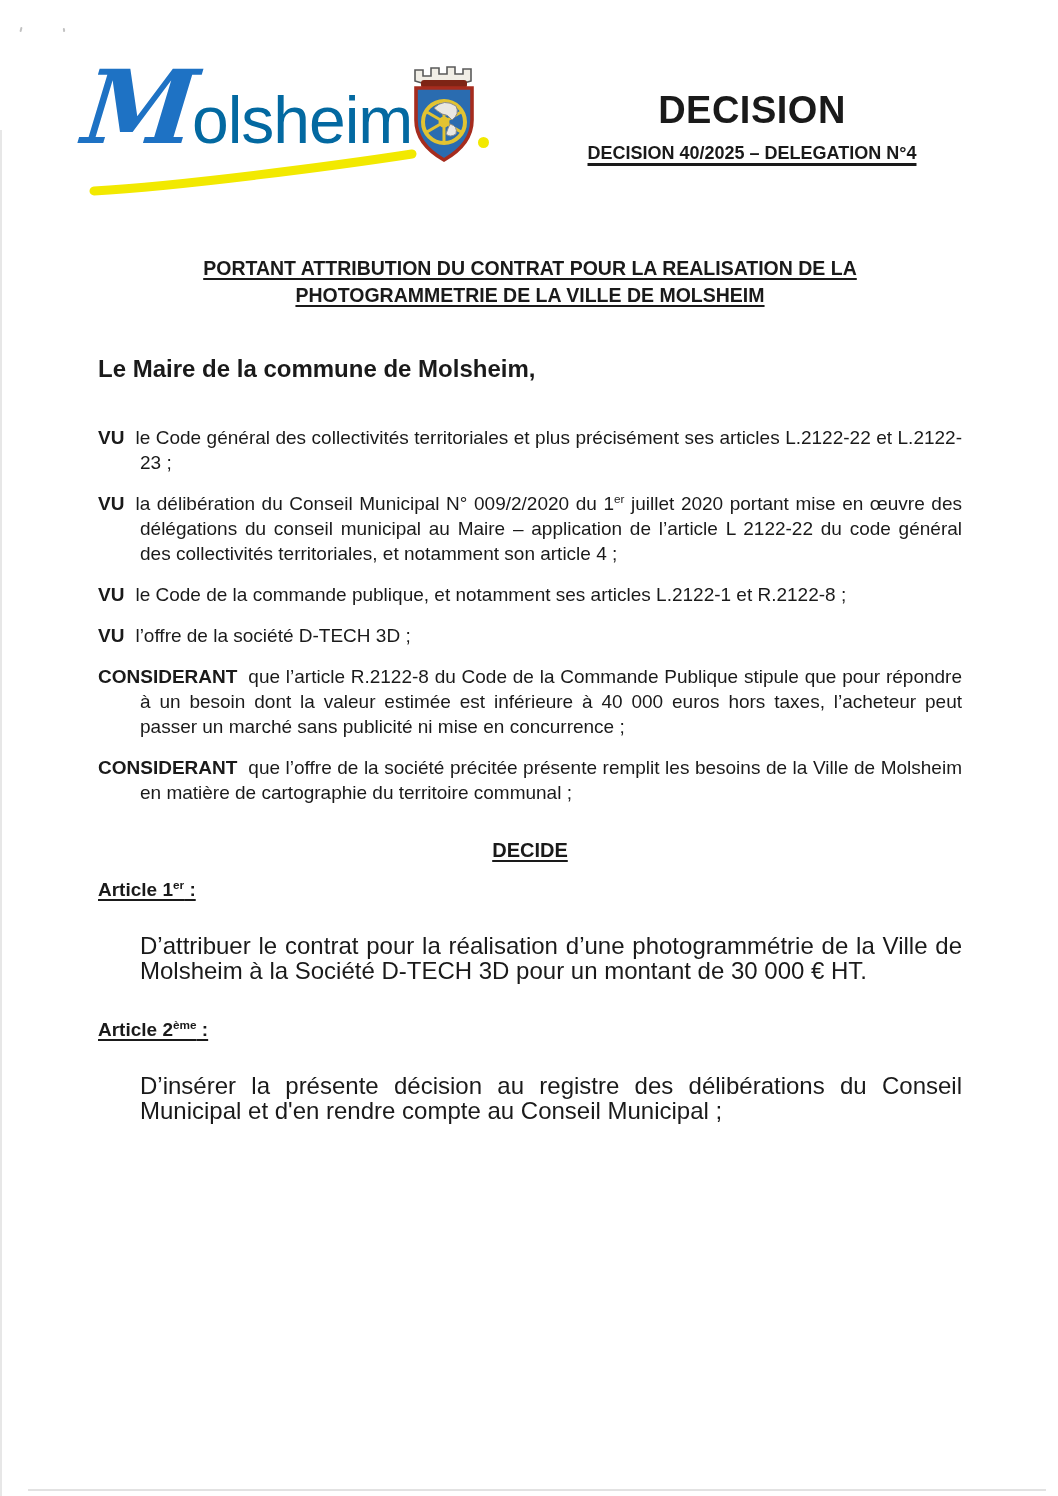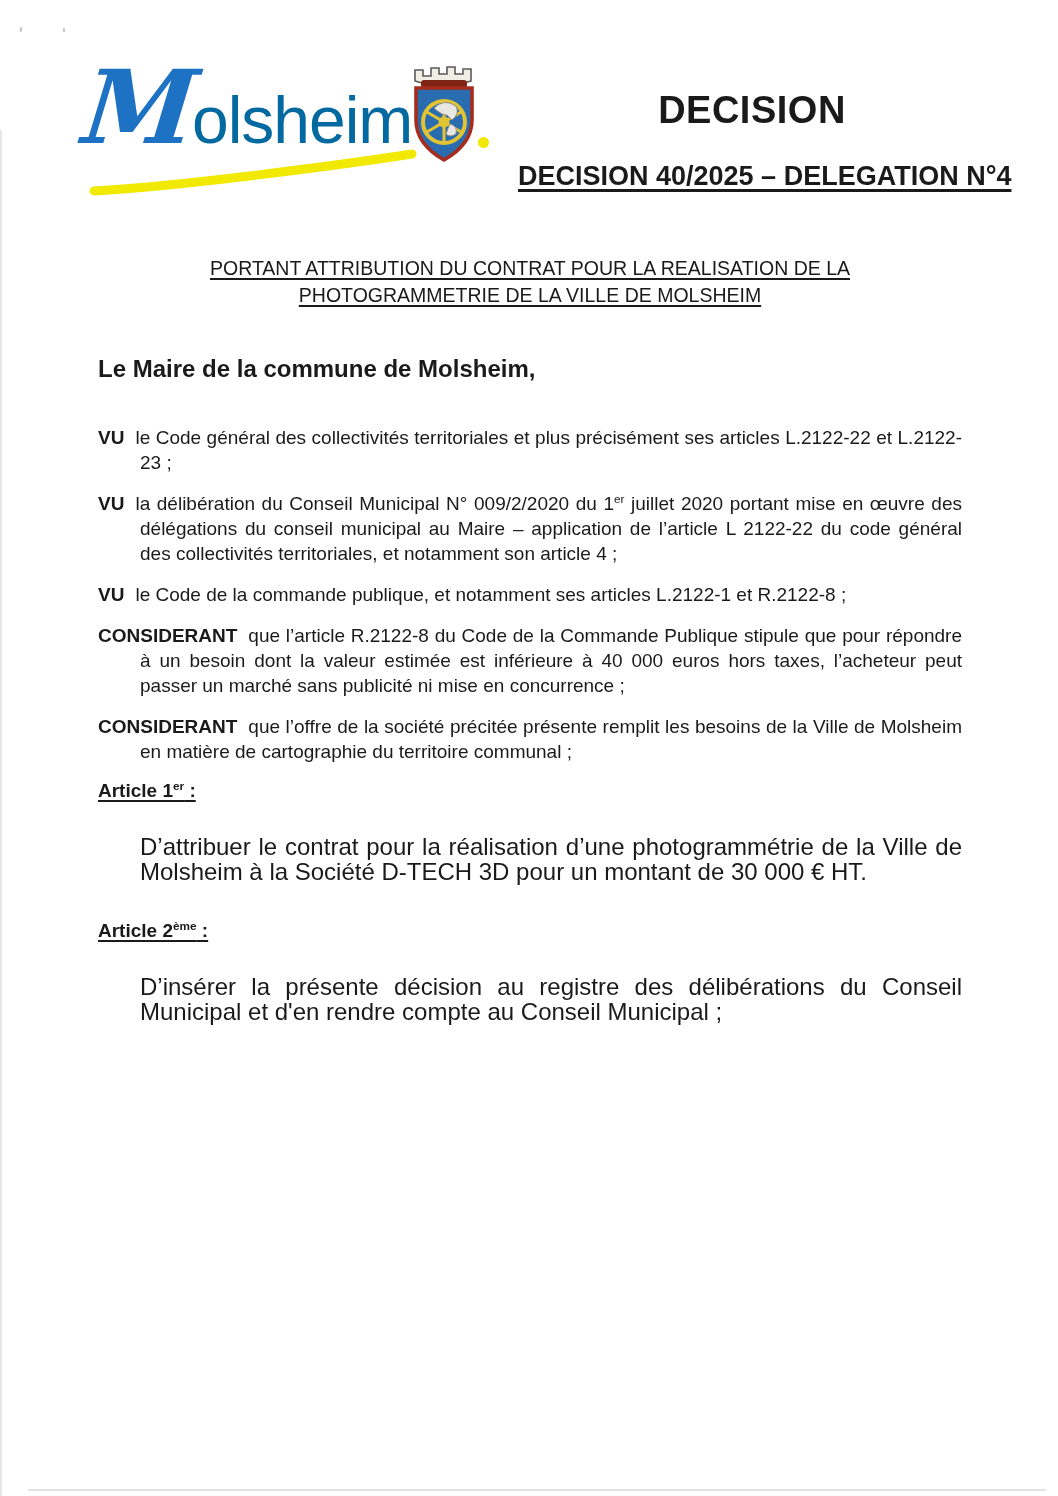--- a/index.html
+++ b/index.html
@@ -30,48 +30,48 @@
   .logo-rest{
     font-size:66px;line-height:1;
     letter-spacing:-1px;color:#0369a1;
   }
   .crest{position:absolute;left:408px;top:64px;}
   .swoosh{position:absolute;left:88px;top:144px;}
   .logo-dot{position:absolute;left:478px;top:137px;width:11px;height:11px;border-radius:50%;background:#f2e900;}
   .header-right{position:absolute;left:518px;top:80px;width:468px;text-align:center;}
   .doc-type{font-size:38px;font-weight:bold;letter-spacing:.5px;margin:9px;}
   .doc-ref{
-    margin-top:29px;font-size:27px;font-weight:bold;white-space:nowrap;
+    margin-top:11px;font-size:18px;font-weight:bold;white-space:nowrap;
     text-decoration:underline;text-decoration-thickness:2.5px;text-underline-offset:4px;
   }
   
   .content{padding:0 96px 0 98px;}
   .doc-title{
     margin-top:40px;text-align:center;
-    font-size:19.5px;font-weight:normal;line-height:27px;
+    font-size:19.5px;font-weight:bold;line-height:27px;
   }
   .ul{text-decoration:underline;text-decoration-thickness:2px;text-underline-offset:3px;}
   .salutation{margin-top:46px;font-size:24px;font-weight:bold;}
   .clauses{margin-top:42px;}
   p.clause{
     margin:0 0 16px 0;
     font-size:19px;line-height:25px;
     text-align:justify;
     padding-left:42px;text-indent:-42px;
   }
   .lbl{font-weight:bold;margin-right:11px;}
   sup{font-size:.62em;vertical-align:super;line-height:0;}
   .decide{
     margin-top:34px;text-align:center;
     font-size:20px;font-weight:bold;
   }
   .article-heading{
     font-size:19px;font-weight:bold;
   }
-  .article-heading.a1{margin-top:11px;}
+  .article-heading.a1{margin-top:17px;}
   .article-heading.a2{margin-top:36px;}
   .article-body{
     margin-top:32px;margin-bottom:0;
     padding-left:42px;
     font-size:24px;line-height:25px;text-align:justify;
   }
 </style>
 </head>
 <body>
 
@@ -130,27 +130,29 @@
 
     <div class="clauses">
 
       <p class="clause"><span class="lbl">VU</span><span>le Code général des collectivités territoriales et plus précisément ses articles L.2122-22 et L.2122-23 ;</span></p>
 
       <p class="clause"><span class="lbl">VU</span><span><span>la délibération du Conseil Municipal N° 009/2/2020 du 1</span><sup>er</sup><span> juillet 2020 portant mise en œuvre des délégations du conseil municipal au Maire – application de l’article L 2122-22 du code général des collectivités territoriales, et notamment son article 4 ;</span></span></p>
 
       <p class="clause"><span class="lbl">VU</span><span>le Code de la commande publique, et notamment ses articles L.2122-1 et R.2122-8 ;</span></p>
 
 
+      <p class="clause"><span class="lbl">VU</span><span>l’offre de la société D-TECH 3D ;</span></p>
 
       <p class="clause"><span class="lbl">CONSIDERANT</span><span>que l’article R.2122-8 du Code de la Commande Publique stipule que pour répondre à un besoin dont la valeur estimée est inférieure à 40 000 euros hors taxes, l’acheteur peut passer un marché sans publicité ni mise en concurrence ;</span></p>
 
       <p class="clause"><span class="lbl">CONSIDERANT</span><span>que l’offre de la société précitée présente remplit les besoins de la Ville de Molsheim en matière de cartographie du territoire communal ;</span></p>
 
     </div>
 
+    <div class="decide"><span class="ul">DECIDE</span></div>
 
     <div class="article-heading a1"><span class="ul"><span>Article 1</span><sup>er</sup><span> :</span></span></div>
 
     <p class="article-body">D’attribuer le contrat pour la réalisation d’une photogrammétrie de la Ville de Molsheim à la Société D-TECH 3D pour un montant de 30 000 € HT.</p>
 
     <div class="article-heading a2"><span class="ul"><span>Article 2</span><sup>ème</sup><span> :</span></span></div>
 
     <p class="article-body">D’insérer la présente décision au registre des délibérations du Conseil Municipal et d'en rendre compte au Conseil Municipal ;</p>
 
   </div>

